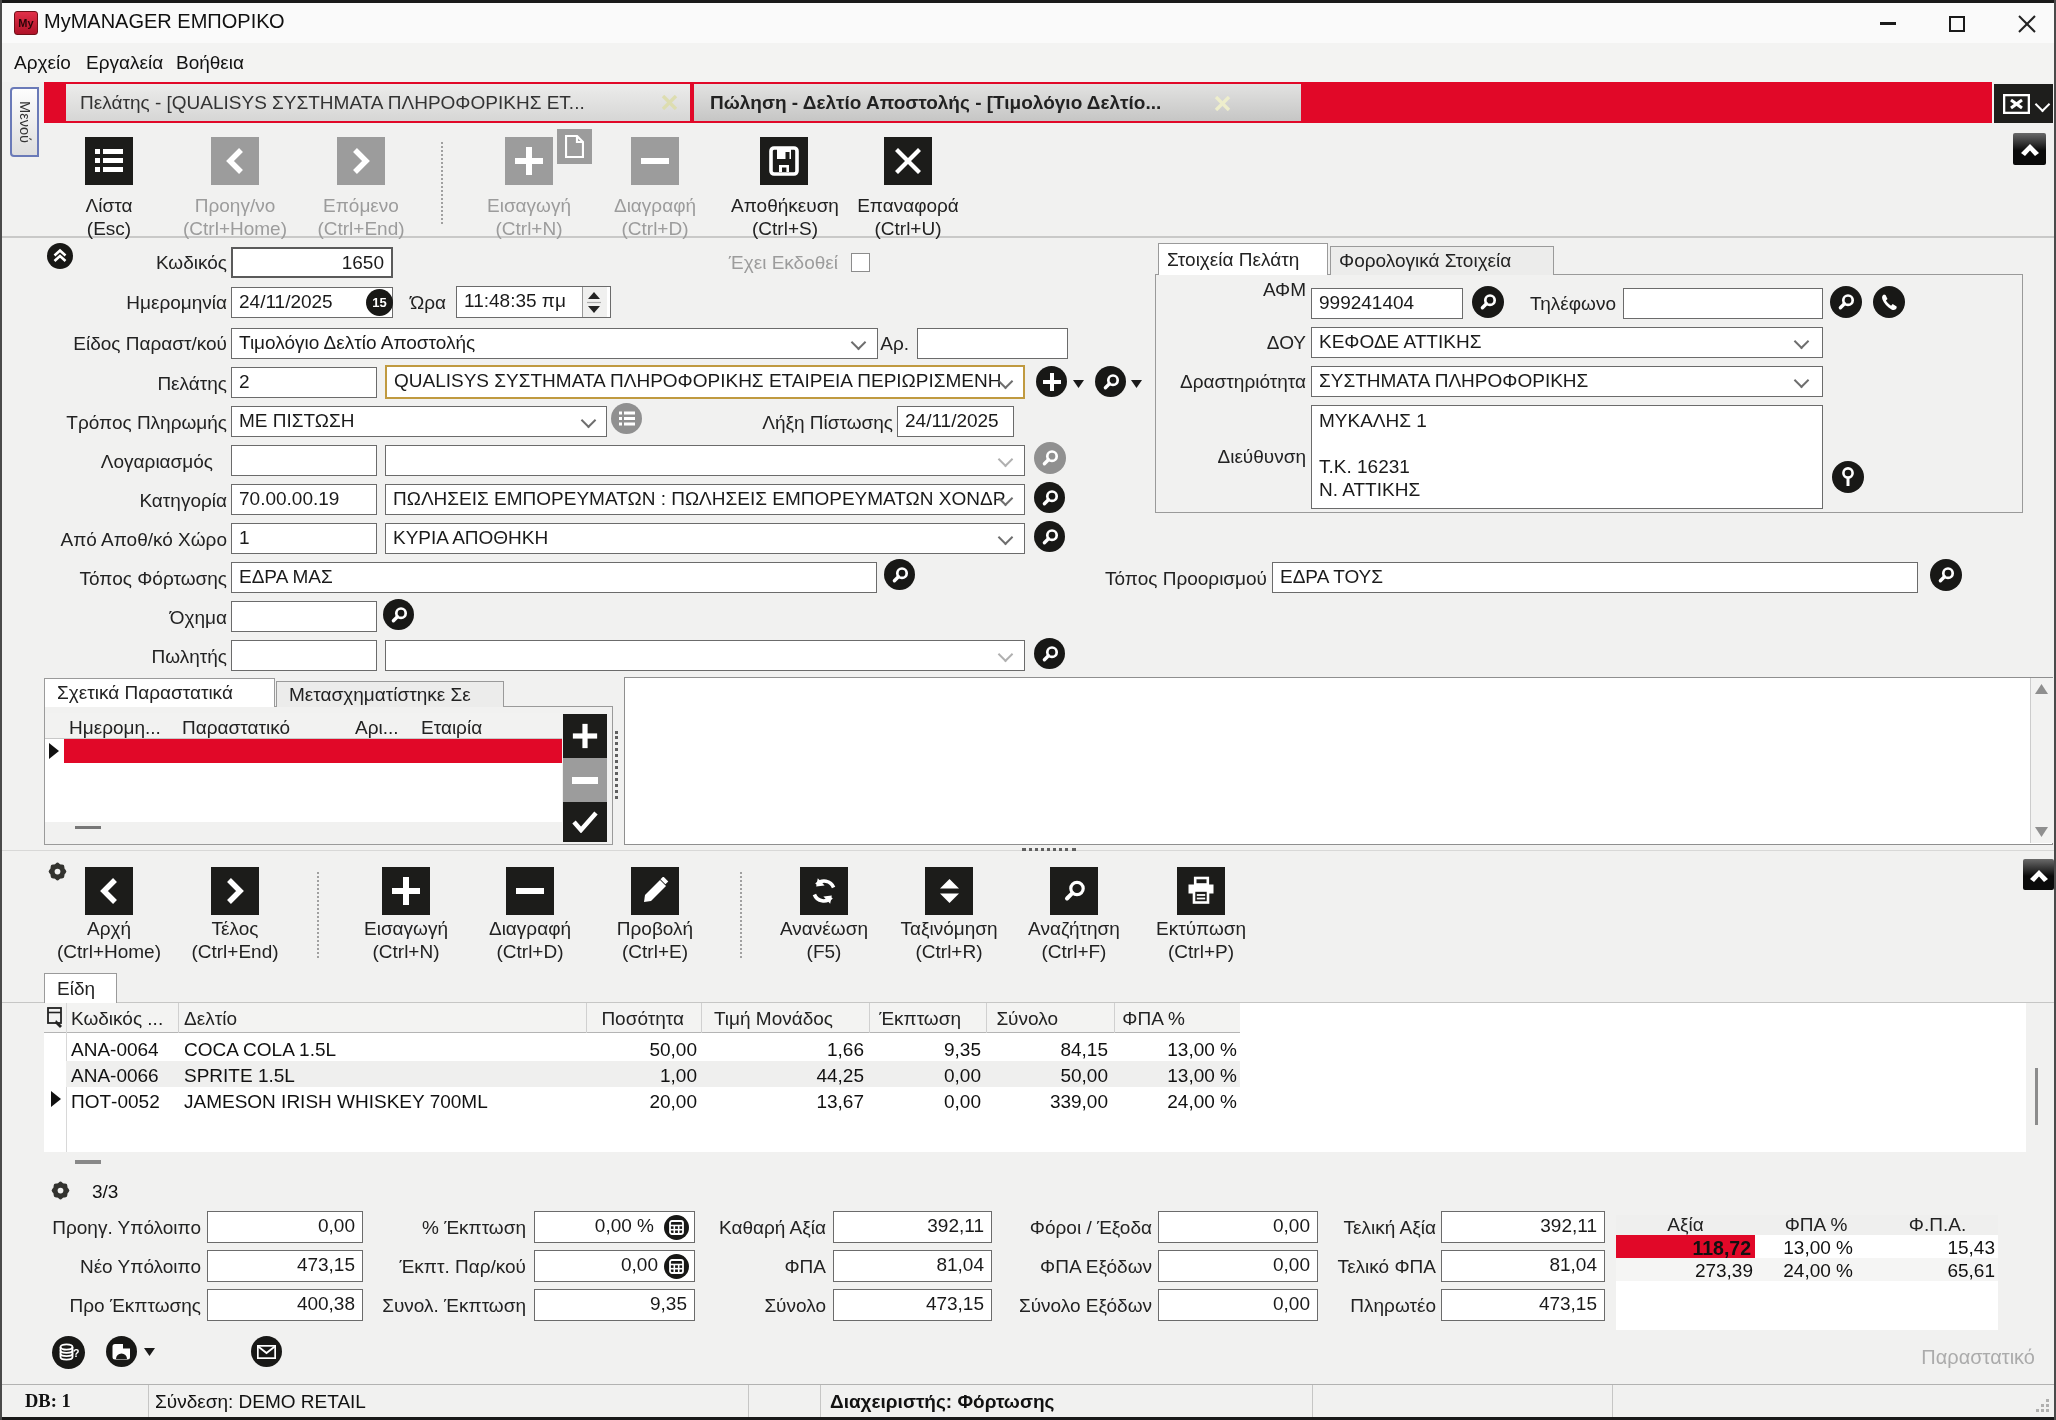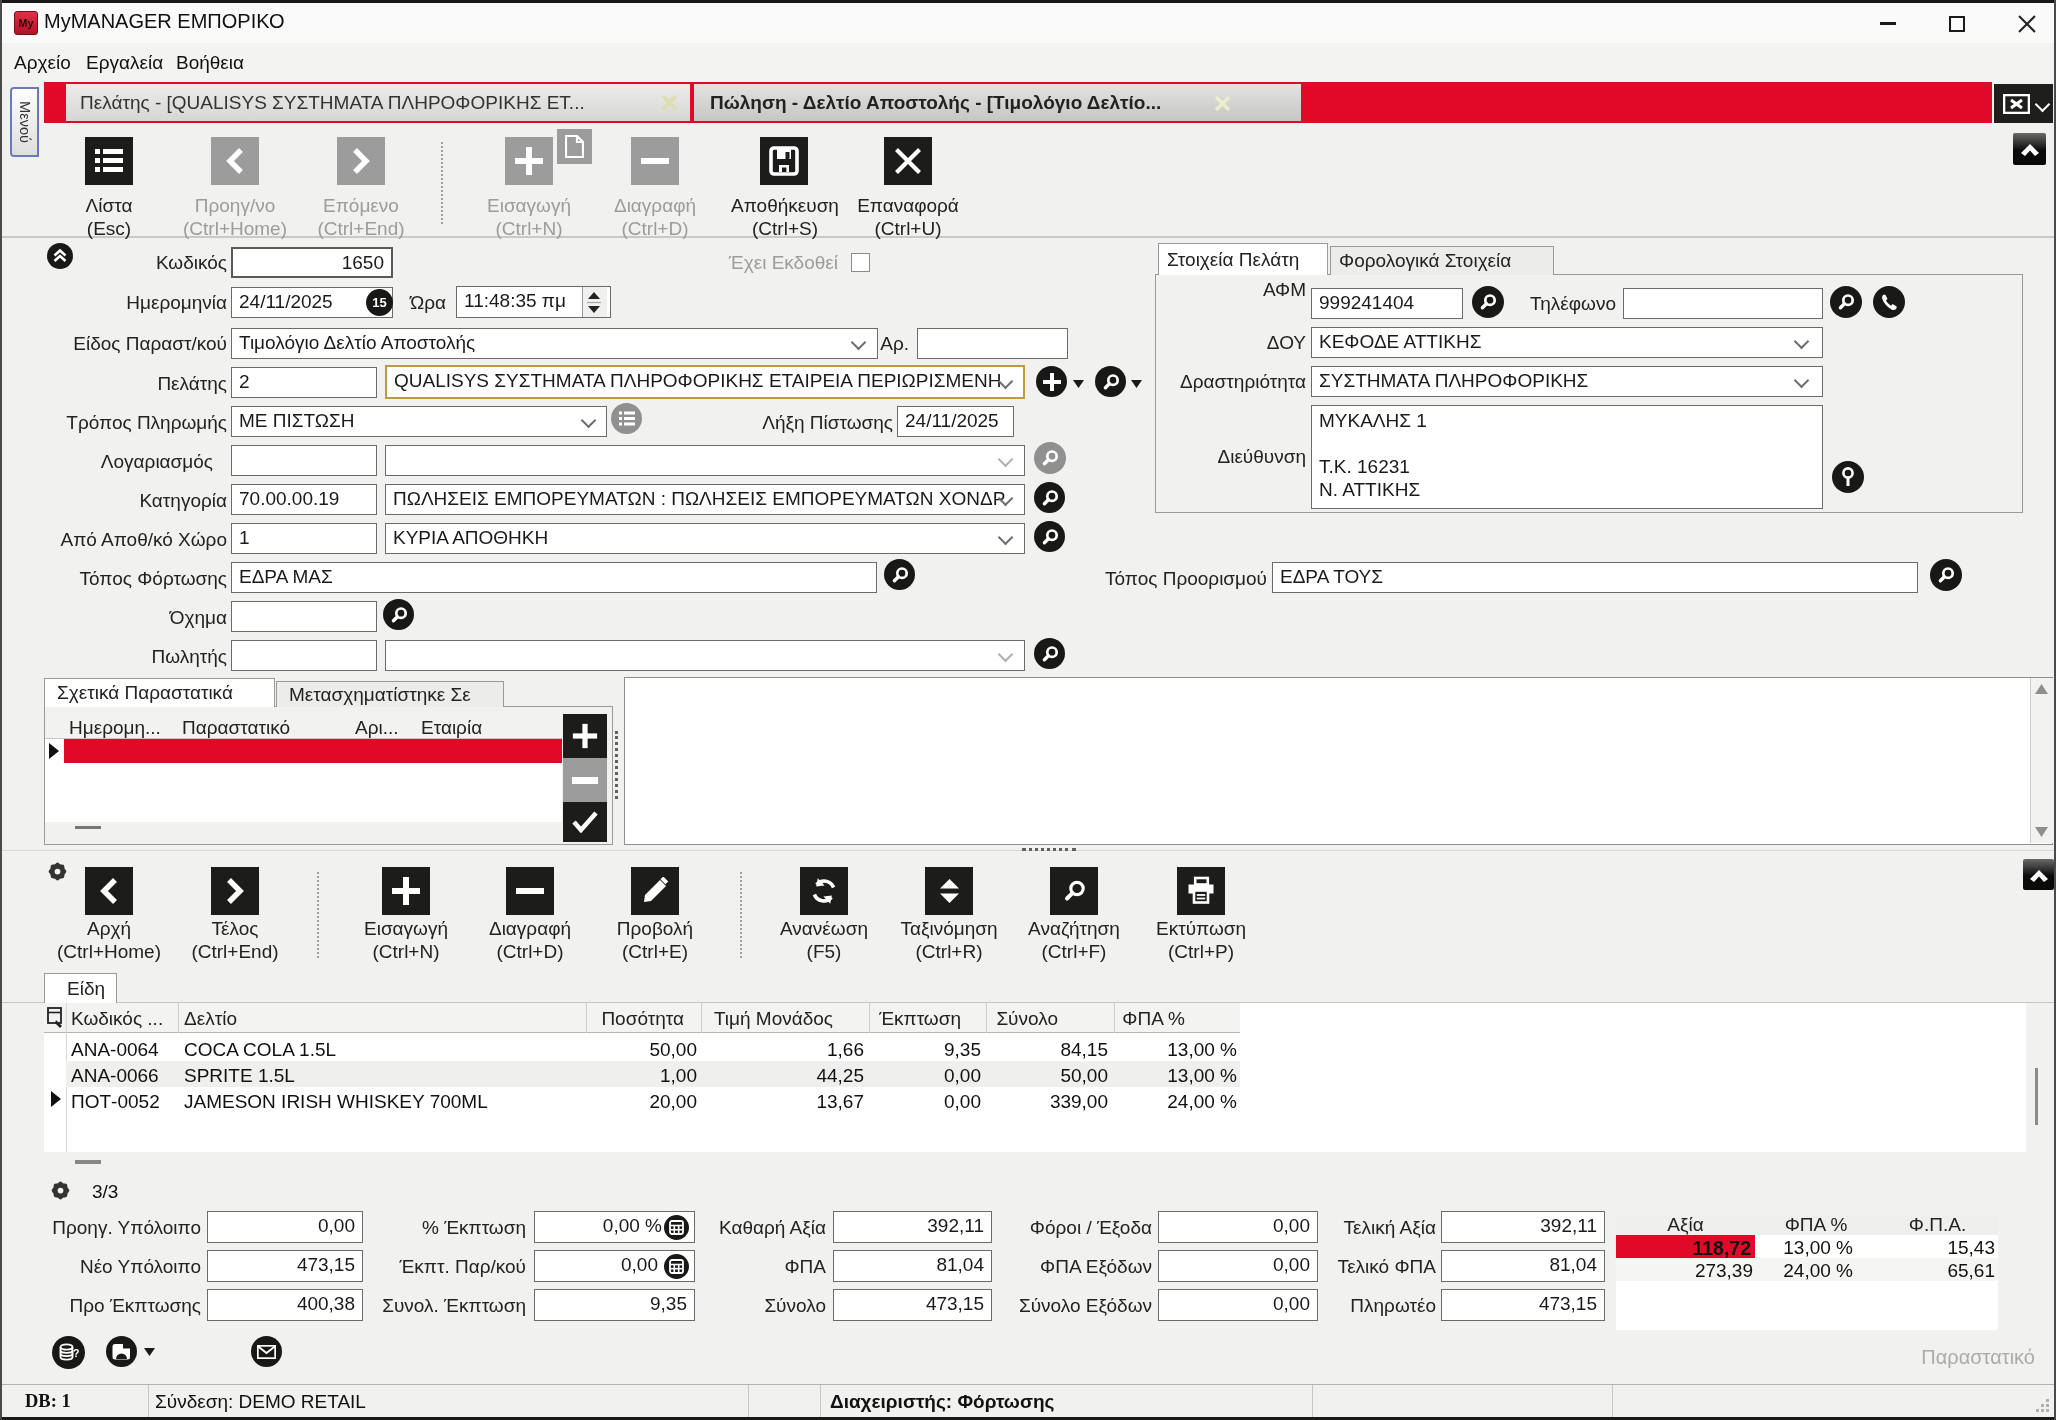--- a/index.html
+++ b/index.html
@@ -443,21 +443,21 @@
         <line x1="10.8" y1="22.5" x2="19.2" y2="22.5" stroke="#fff" stroke-width="1.8"></line>
       </svg>
     </div>
 <div class="tlab" style="left:1131px;top:917px;width:140px">Εκτύπωση<br>(Ctrl+P)</div>
 <div class="ab" style="left:2023px;top:859px;width:31px;height:31px;background:linear-gradient(#6a6a6a,#0a0a0a 55%);border-radius:2px;display:flex;align-items:center;justify-content:center">
       <svg width="22" height="16" viewBox="0 0 22 16">
         <path d="M2 12 L11 3 L20 12 L16 15 L11 9.5 L6 15 Z" fill="#fff"></path>
       </svg>
     </div>
 
-<div class="ab" style="left:44px;top:973px;width:73px;height:31px;background:#fff;border:1px solid #9a9a9a;border-bottom:none;box-sizing:border-box;font-size:19px;color:#222;line-height:30px;padding-left:22px">Είδη</div>
+<div class="ab" style="left:44px;top:973px;width:73px;height:31px;background:#fff;border:1px solid #9a9a9a;border-bottom:none;box-sizing:border-box;font-size:19px;color:#222;line-height:30px;padding-left:12px">Είδη</div>
 <div class="ab" style="left:44px;top:1003px;width:1982px;height:149px;background:#fff"></div>
 <div class="ab" style="left:44px;top:1003px;width:1196px;height:30px;background:#f3f3f2;border-bottom:1px solid #b4b4b4;box-sizing:border-box"></div>
 <div class="ab" style="left:66px;top:1003px;width:1px;height:149px;background:#d8d8d8"></div>
 <div class="ab" style="left:178px;top:1003px;width:1px;height:30px;background:#d0d0d0"></div>
     <div class="ab" style="left:586px;top:1003px;width:1px;height:30px;background:#d0d0d0"></div>
     <div class="ab" style="left:701px;top:1003px;width:1px;height:30px;background:#d0d0d0"></div>
     <div class="ab" style="left:869px;top:1003px;width:1px;height:30px;background:#d0d0d0"></div>
     <div class="ab" style="left:986px;top:1003px;width:1px;height:30px;background:#d0d0d0"></div>
     <div class="ab" style="left:1114px;top:1003px;width:1px;height:30px;background:#d0d0d0"></div>
 <svg class="ab" style="left:47px;top:1007px" width="17" height="21" viewBox="0 0 17 21">
@@ -510,21 +510,21 @@
 <div class="ab" style="left:92px;top:1181px;font-size:19px;color:#111">3/3</div>
 
 <div class="lbl" style="left:41px;top:1217px;width:160px">Προηγ. Υπόλοιπο</div>
 <div class="fld rt" style="left:207px;top:1211px;width:156px;height:32px">0,00</div>
 <div class="lbl" style="left:41px;top:1256px;width:160px">Νέο Υπόλοιπο</div>
 <div class="fld rt" style="left:207px;top:1250px;width:156px;height:32px">473,15</div>
 <div class="lbl" style="left:41px;top:1295px;width:160px">Προ Έκπτωσης</div>
 <div class="fld rt" style="left:207px;top:1289px;width:156px;height:32px">400,38</div>
 
 <div class="lbl" style="left:366px;top:1217px;width:160px">% Έκπτωση</div>
-<div class="fld rt" style="left:534px;top:1211px;width:161px;height:32px;padding-right:32px">0,00 %</div>
+<div class="fld rt" style="left:534px;top:1211px;width:161px;height:32px;padding-right:40px">0,00 %</div>
 <div class="lbl" style="left:366px;top:1256px;width:160px">Έκπτ. Παρ/κού</div>
 <div class="fld rt" style="left:534px;top:1250px;width:161px;height:32px;padding-right:36px">0,00</div>
 <div class="lbl" style="left:366px;top:1295px;width:160px">Συνολ. Έκπτωση</div>
 <div class="fld rt" style="left:534px;top:1289px;width:161px;height:32px">9,35</div>
 <div class="cir" style="left:664px;top:1215px;width:25px;height:25px">
       <svg width="15" height="15" viewBox="0 0 15 15">
         <rect x="1" y="1" width="13" height="13" rx="2" fill="none" stroke="#fff" stroke-width="1.8"></rect>
         <g stroke="#fff" stroke-width="1.6">
           <line x1="1" y1="5.5" x2="14" y2="5.5"></line>
           <line x1="5.3" y1="5.5" x2="5.3" y2="14"></line>

